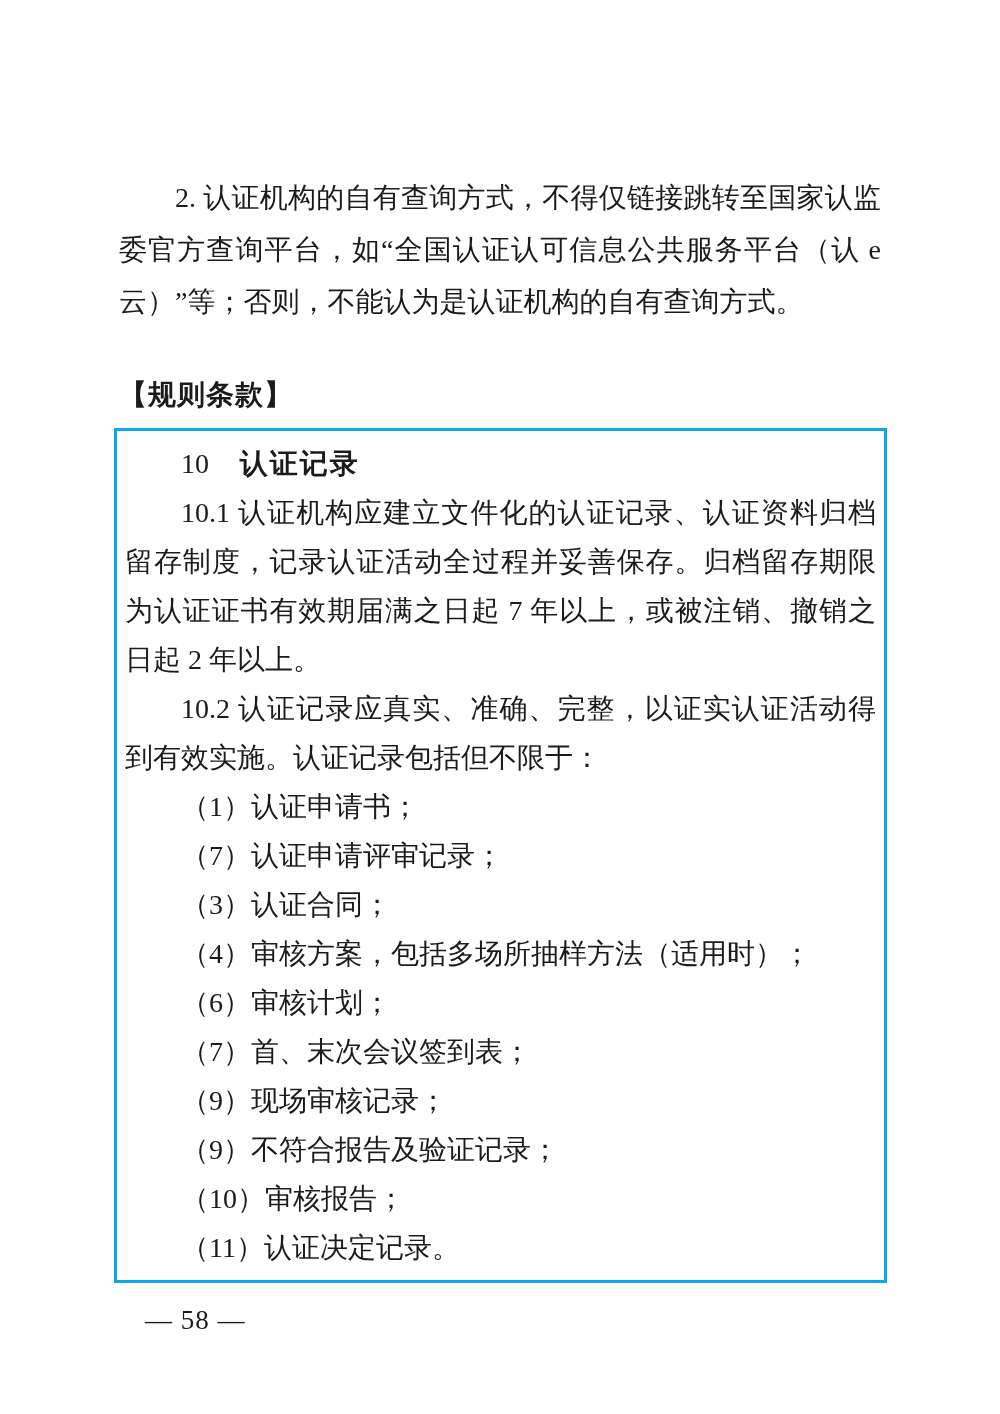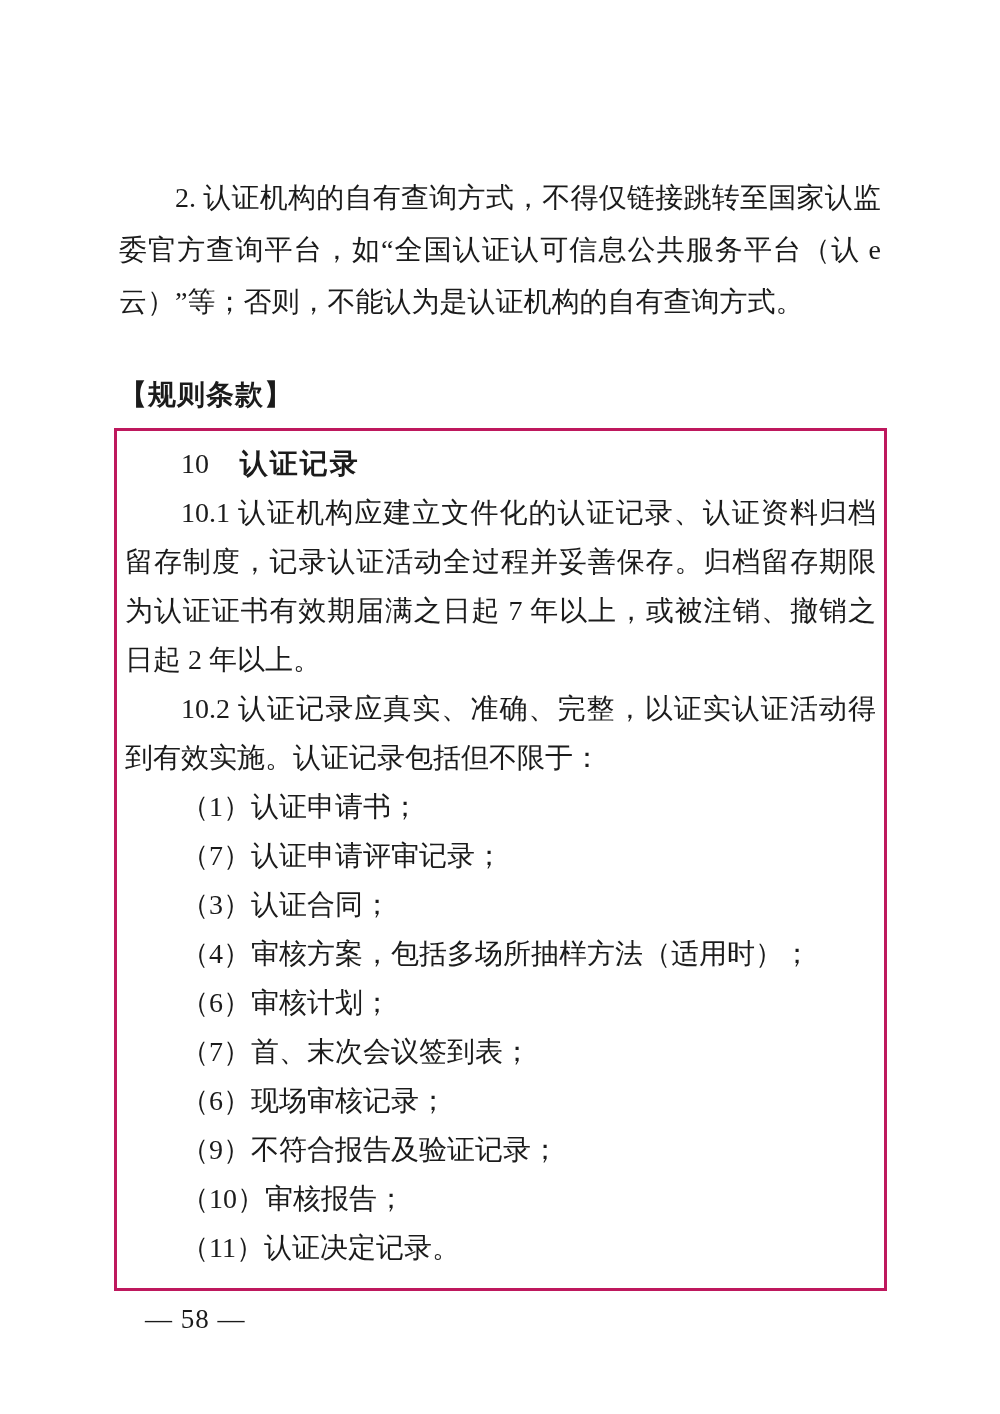--- a/index.html
+++ b/index.html
@@ -33,23 +33,23 @@
   }
   .section-heading {
     font-family: "Liberation Sans", sans-serif;
     font-weight: bold;
     font-size: 28px;
     line-height: 34px;
     letter-spacing: 1px;
     margin: 50px 0 3px 0;
   }
   .rule-box {
-    border: 3px solid #be185d;
+    border: 3px solid #0ea5e9;
     margin: 16px -6px 0 -5px;
-    padding: 8px 8px 16px 8px;
+    padding: 8px 8px 8px 8px;
   }
   .rule-box .body-text {
     line-height: 49px;
   }
   .clause-heading {
     font-size: 28px;
     line-height: 49px;
     margin: 0;
     text-indent: 2em;
   }
@@ -59,21 +59,21 @@
     margin-right: 0.85em;
   }
   .clause-title {
     font-family: "Liberation Sans", sans-serif;
     font-weight: bold;
     letter-spacing: 2px;
   }
   .footer {
     font-size: 27px;
     line-height: 30px;
-    margin-top: 13px;
+    margin-top: 22px;
     margin-left: 26px;
     letter-spacing: 1px;
   }
 </style>
 </head>
 <body>
 
 <div class="page">
   <div class="content">
 
@@ -91,21 +91,21 @@
       <p class="body-text">10.1 认证机构应建立文件化的认证记录、认证资料归档留存制度，记录认证活动全过程并妥善保存。归档留存期限为认证证书有效期届满之日起 7 年以上，或被注销、撤销之日起 2 年以上。</p>
 
       <p class="body-text">10.2 认证记录应真实、准确、完整，以证实认证活动得到有效实施。认证记录包括但不限于：</p>
 
       <p class="body-text">（1）认证申请书；</p>
       <p class="body-text">（7）认证申请评审记录；</p>
       <p class="body-text">（3）认证合同；</p>
       <p class="body-text">（4）审核方案，包括多场所抽样方法（适用时）；</p>
       <p class="body-text">（6）审核计划；</p>
       <p class="body-text">（7）首、末次会议签到表；</p>
-      <p class="body-text">（6）现场审核记录；</p>
+      <p class="body-text">（9）现场审核记录；</p>
       <p class="body-text">（9）不符合报告及验证记录；</p>
       <p class="body-text">（10）审核报告；</p>
       <p class="body-text">（11）认证决定记录。</p>
 
     </div>
 
     <div class="footer">— 58 —</div>
 
   </div>
 </div>

